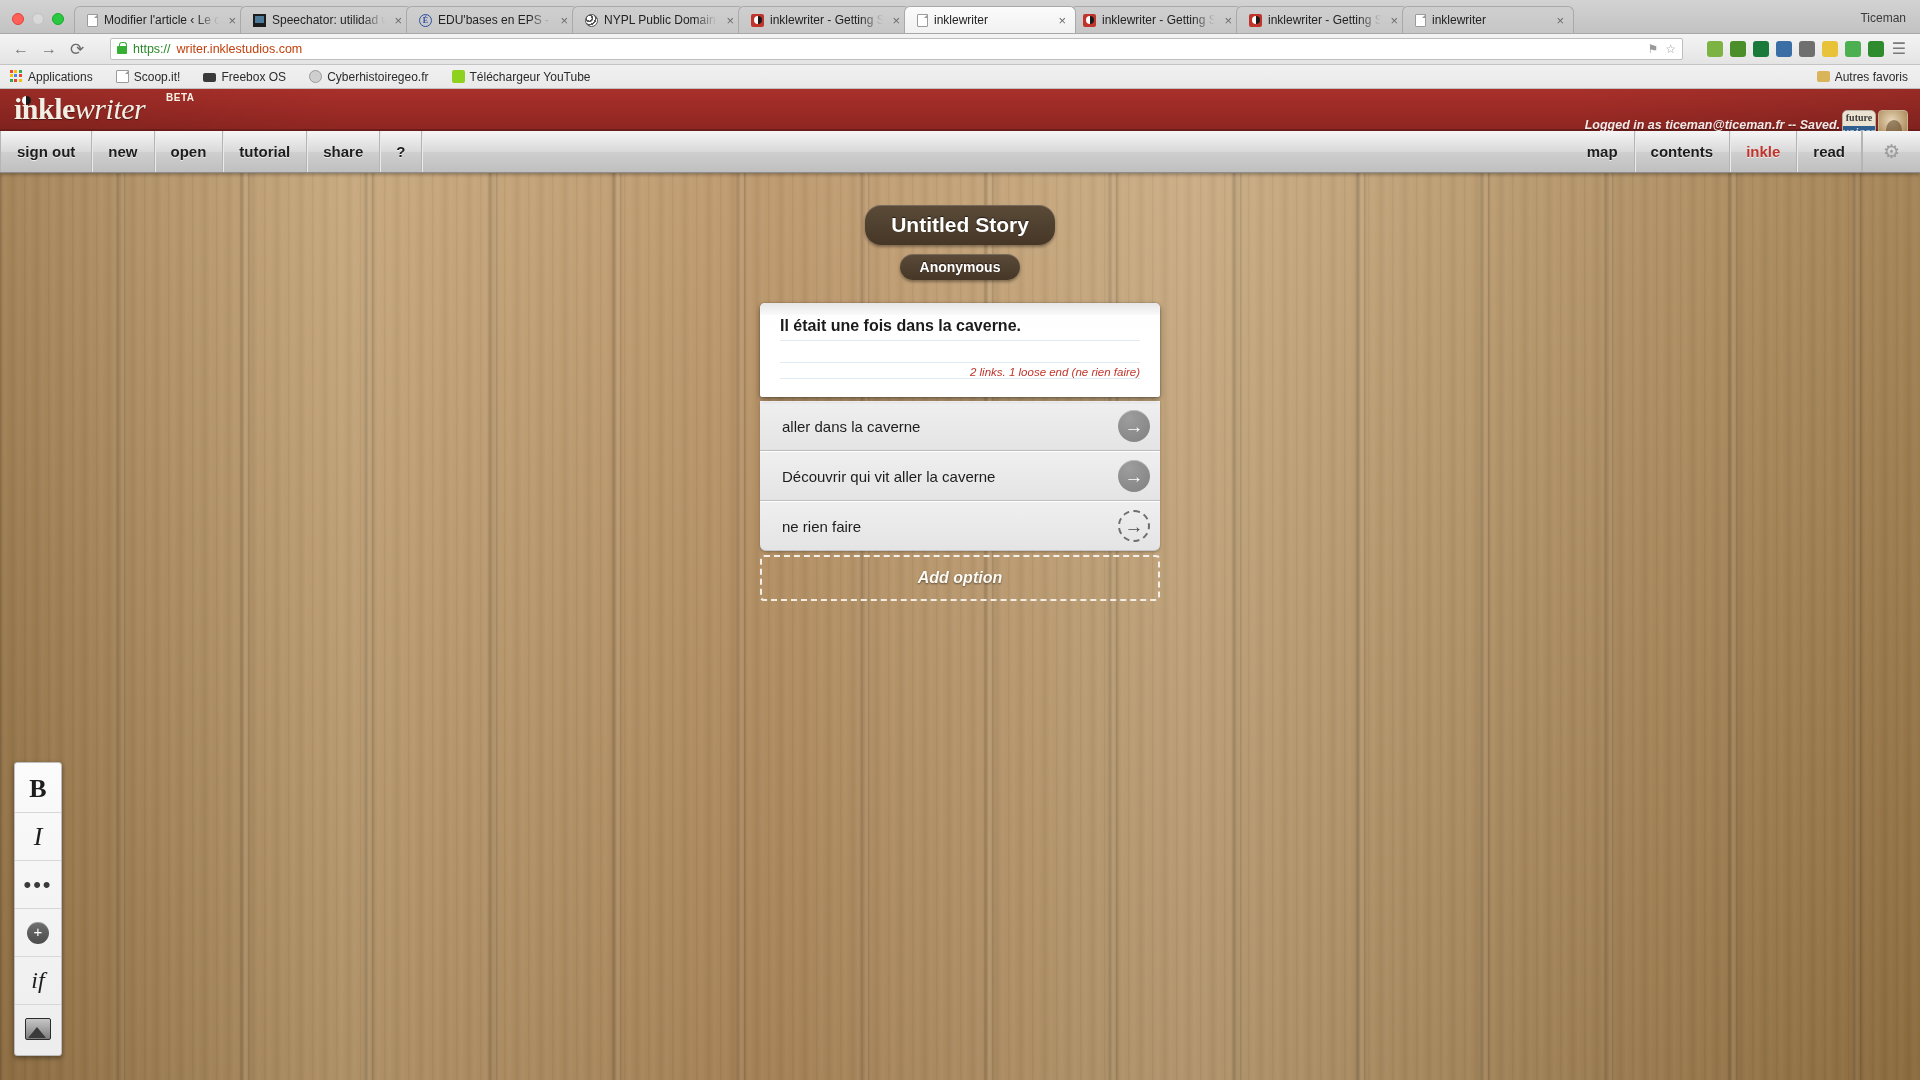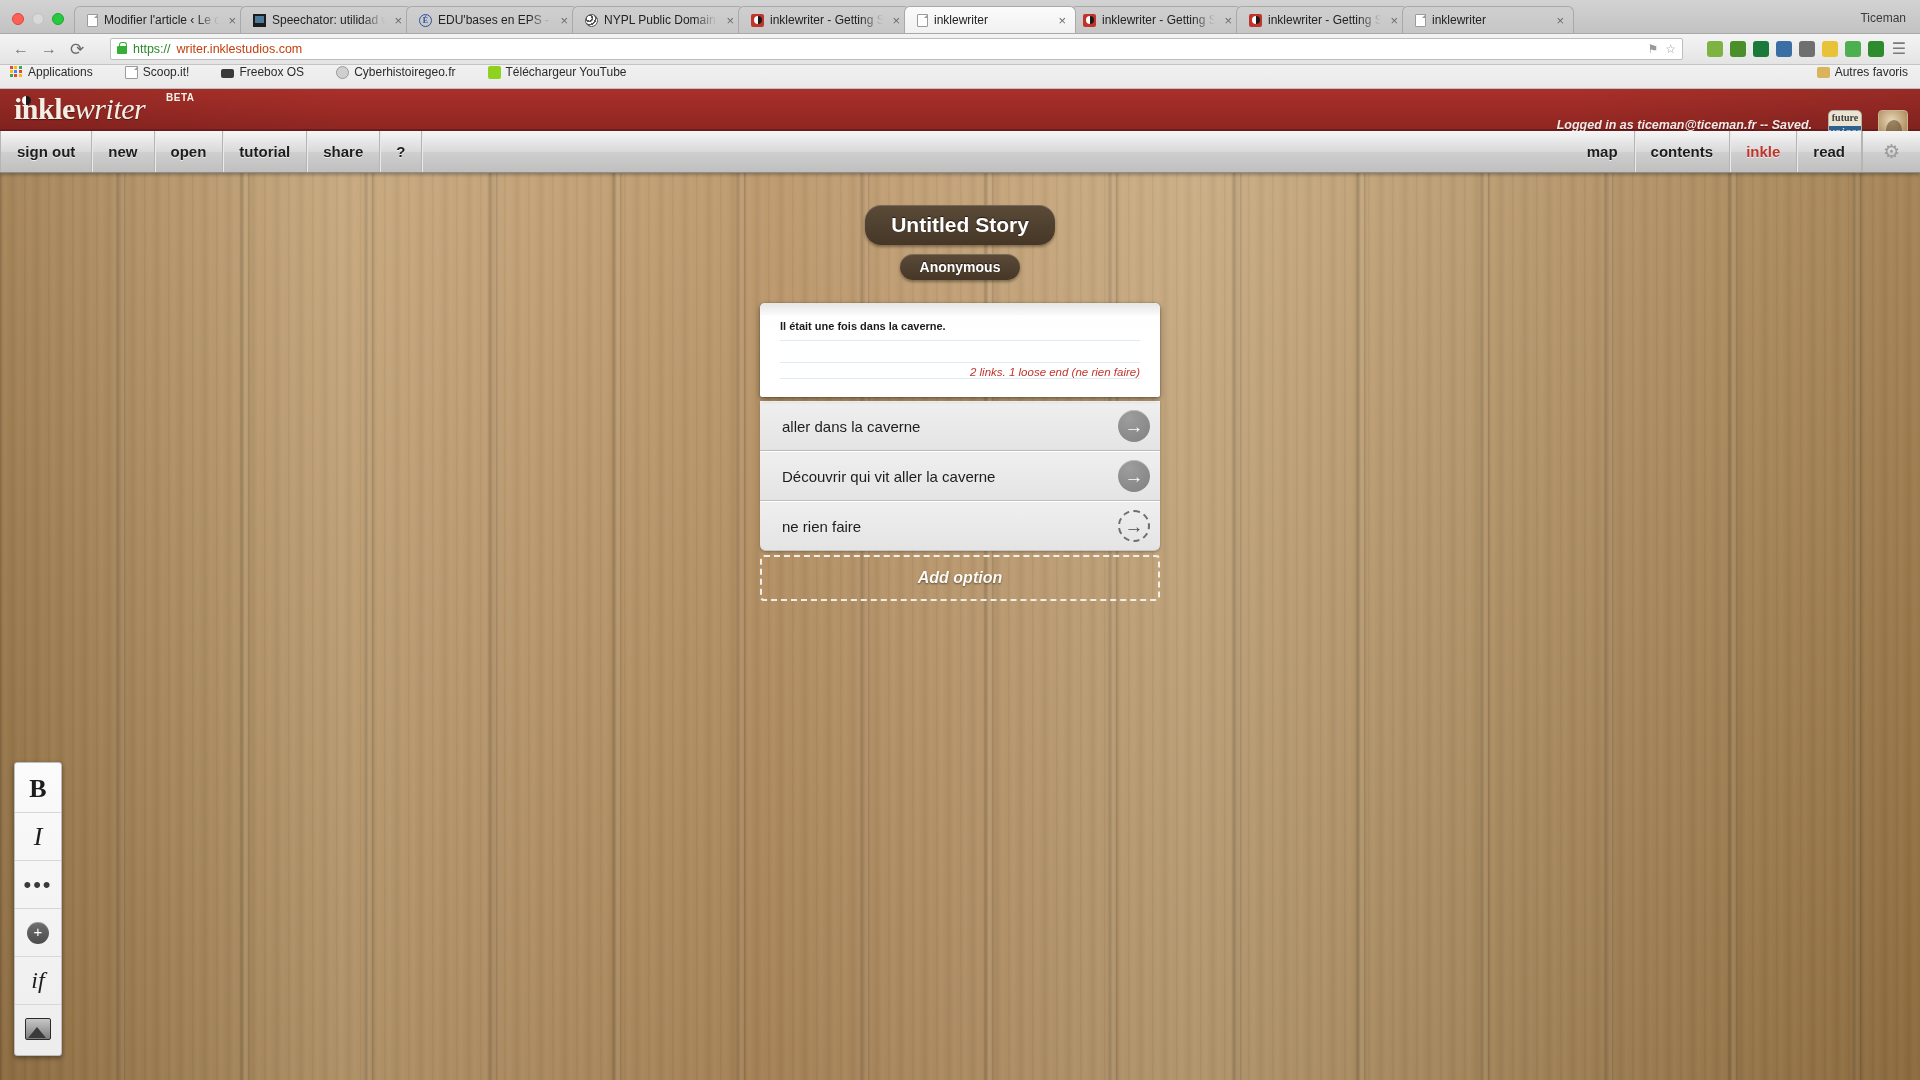--- a/index.html
+++ b/index.html
@@ -122,21 +122,21 @@
   .url-scheme { color: #2a8a2a; }
   .url-rest { color: #c2410c; }
   .omni-icons { position: absolute; right: 6px; display: flex; gap: 7px; align-items:center; color:#9a9a9a; font-size: 12px; }
   .nav-right { display: flex; align-items: center; gap: 7px; padding-left: 4px; }
   .ext {
     width: 16px; height: 16px; border-radius: 3px; display:block;
   }
 
   .bookmarks {
     height: 24px; background: linear-gradient(#f1f1f1,#e9e9e9);
-    display: flex; align-items: flex-start; gap: 32px; padding: 0 10px;
+    display: flex; align-items: center; gap: 23px; padding: 0 10px;
     font-size: 12px; color: #2b2b2b;
     border-bottom: 1px solid #c0c0c0;
     position: relative;
   }
   .bm { display: flex; align-items: center; gap: 5px; white-space: nowrap; }
   .bm-ico { width: 13px; height: 13px; display:block; flex:none; }
   .bm-apps {
     display:grid; grid-template-columns: repeat(3, 3px); grid-template-rows: repeat(3, 3px); gap:1.4px;
   }
   .bm-apps i { display:block; width:3px; height:3px; }
@@ -176,21 +176,21 @@
     position: absolute; left: 8px; top: 8px;
     width: 9px; height: 9px; border-radius: 50%;
     background: linear-gradient(90deg,#fff 0 50%, #1a1a1a 50% 100%);
   }
   .beta {
     position: absolute; left: 152px; top: 4px;
     font-size: 10px; font-weight: bold; color: #f6f1e6; letter-spacing: .5px;
     font-family: "Liberation Sans", sans-serif;
   }
   .header-right {
-    margin-left: auto; display: flex; align-items: center; gap: 16px; padding-right: 12px; margin-top: 32px;
+    margin-left: auto; display: flex; align-items: center; gap: 2px; padding-right: 12px; margin-top: 32px;
   }
   .logged {
     color: #f4e9e7; font-size: 12.5px; font-style: italic; font-weight: bold;
     text-shadow: 0 1px 1px rgba(0,0,0,.4);
   }
   .badge-fv {
     width: 34px; height: 30px; border-radius: 5px;
     background: linear-gradient(#eae3d2 0 55%, #2e5f8f 55% 100%);
     border: 1px solid #b9b0a0;
     display:flex; flex-direction:column; align-items:center; justify-content:flex-start;
@@ -288,21 +288,21 @@
     min-height: 94px;
     display: flex; flex-direction: column;
   }
   .para-card:before {
     content:""; position:absolute; left:0; right:0; top:0; height: 12px;
     background: linear-gradient(#e6e6e6, #fafafa);
     border-radius: 5px 5px 0 0;
   }
   .para-text {
     position: relative; z-index: 2;
-    font-size: 11px; font-weight: bold; color: #1b1b1b; line-height: 22px;
+    font-size: 16px; font-weight: bold; color: #1b1b1b; line-height: 22px;
     border-bottom: 1px solid #dfeaf2;
     padding-bottom: 3px;
   }
   .para-blank { border-bottom: 1px solid #dfeaf2; height: 22px; }
   .para-status {
     text-align: right; color: #c0352b; font-style: italic; font-weight: normal;
     font-size: 11.5px; padding-top: 3px;
     border-bottom: 1px solid #dfeaf2;
   }
 

